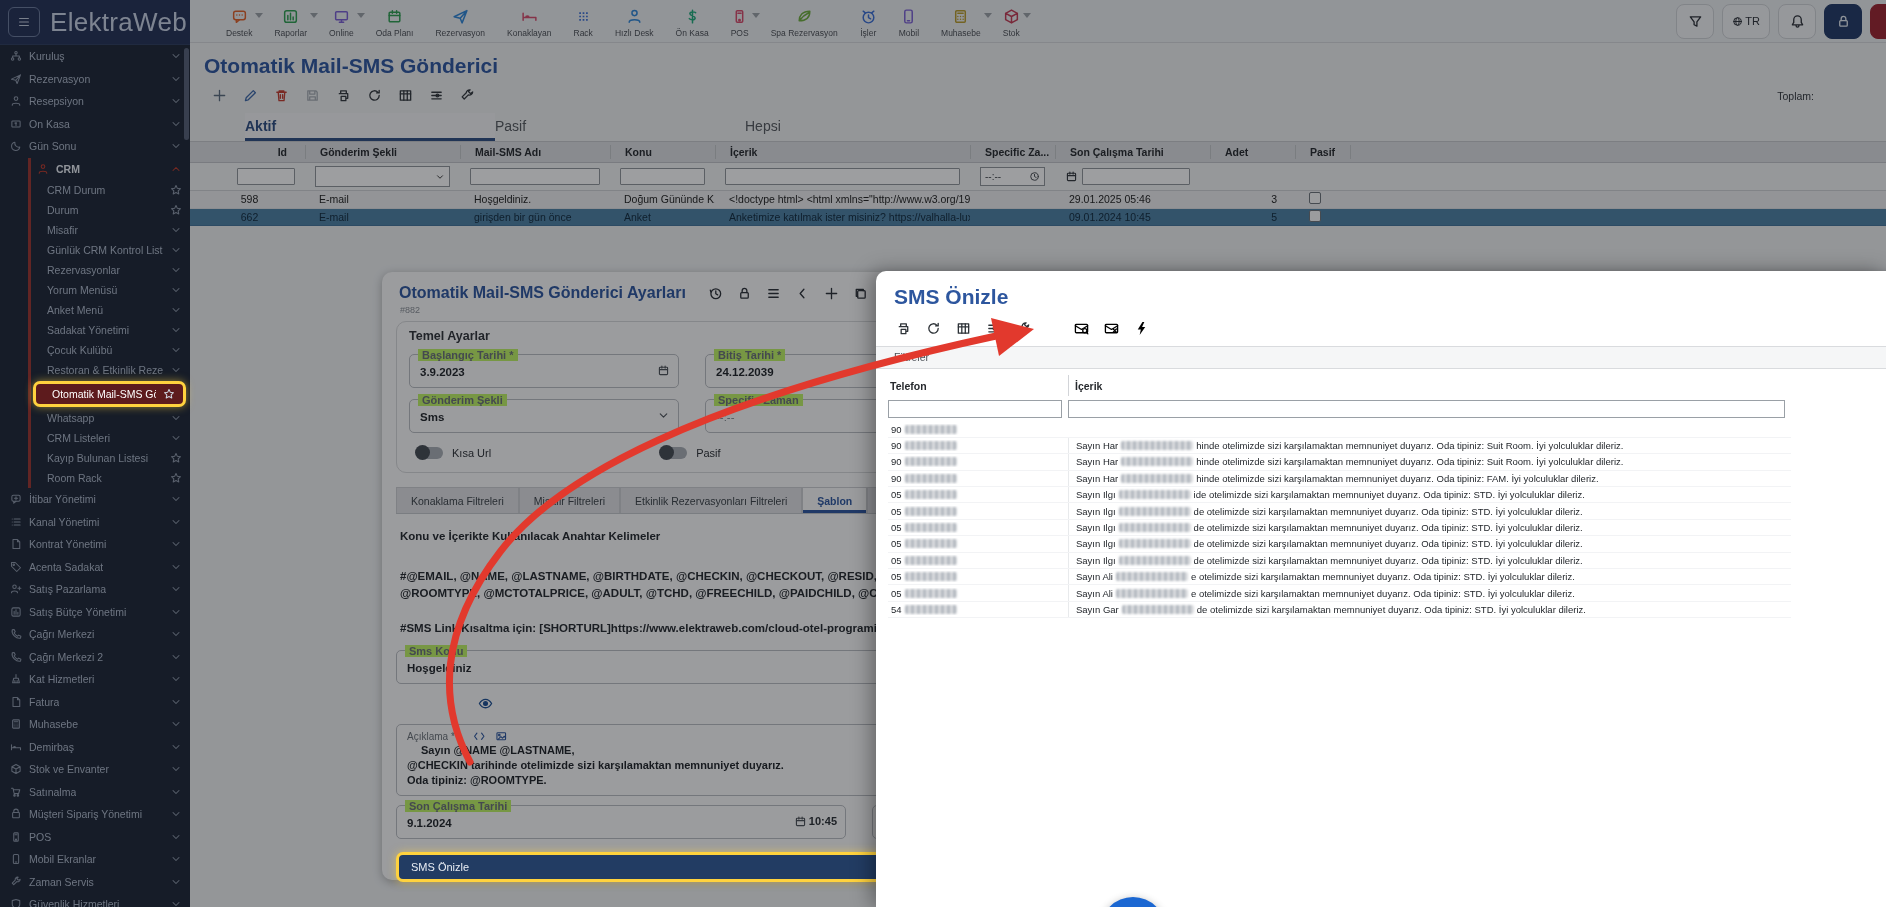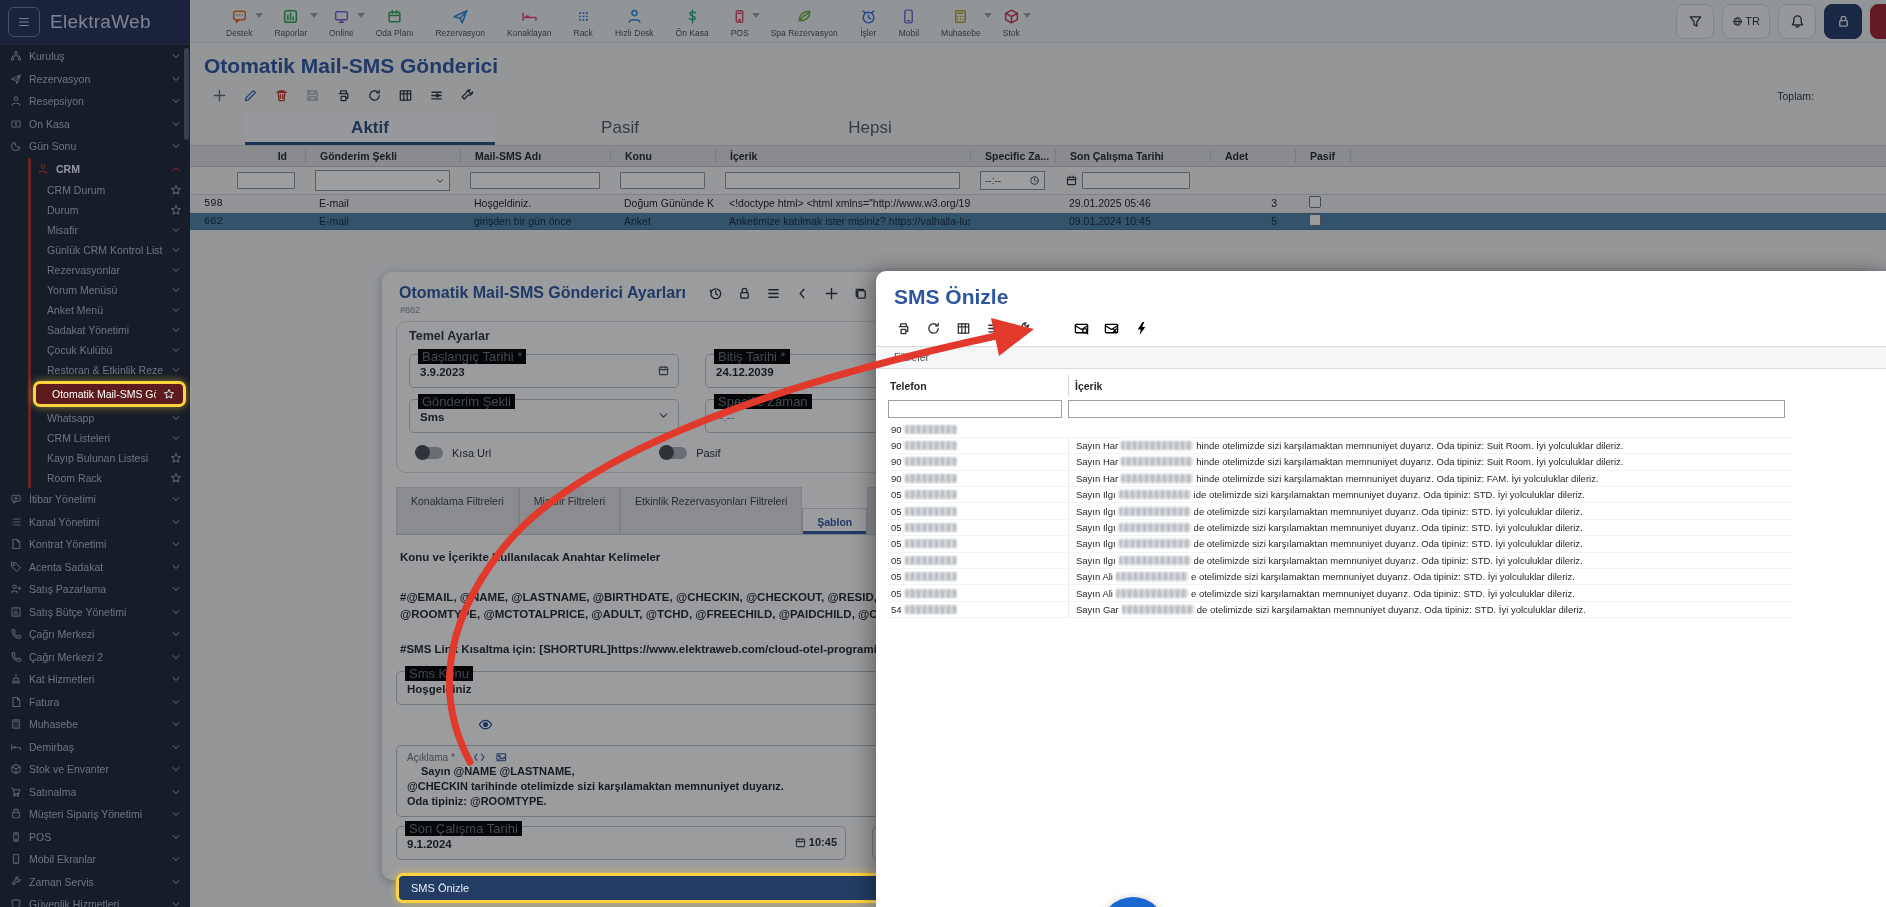--- a/index.html
+++ b/index.html
@@ -3,21 +3,21 @@
 <meta charset="utf-8">
 <style>
   html,body{margin:0;padding:0;overflow:hidden;background:#eef0f1;font-family:"Liberation Sans",sans-serif;}
   .stage{position:relative;width:1886px;height:907px;overflow:hidden;background:#eef0f1;}
   .icon{display:inline-flex;width:1em;height:1em;flex:none;}
   .icon svg{width:100%;height:100%;fill:none;stroke:currentColor;stroke-width:1.4;stroke-linecap:round;stroke-linejoin:round;}
   
   .sidebar{position:absolute;left:0;top:0;width:190px;height:907px;background:#1d2636;color:#aeb8ca;}
   .side-logo{height:44px;background:#243156;display:flex;align-items:center;gap:10px;padding-left:8px;border-bottom:1px solid #2e3c5e;}
   .burger-box{width:30px;height:28px;border:1px solid #6b7a9c;border-radius:6px;display:flex;align-items:center;justify-content:center;color:#c2cbdc;font-size:14px;}
-  .logo-text{font-size:19px;color:#c9d2e4;letter-spacing:.3px;}
+  .logo-text{font-size:26px;color:#c9d2e4;letter-spacing:.3px;}
   .side-list{font-size:10.5px;}
   .s-item{height:22.5px;display:flex;align-items:center;gap:7px;padding:0 8px 0 10px;cursor:pointer;}
   .s-item .icon{font-size:12px;color:#8d97a9;}
   .s-item .lab{white-space:nowrap;overflow:hidden;}
   .s-end{margin-left:auto;color:#7e8798;font-size:10px;display:inline-flex;}
   .crm-group{border-left:3px solid #9c3430;margin-left:28px;}
   .crm-group .s-parent{padding-left:6px;color:#e9edf4;font-weight:bold;}
   .crm-group .s-parent .icon{color:#c0392b;}
   .crm-group .s-parent .s-end{color:#c0392b;}
   .s-sub{height:20px;padding-left:16px;}
@@ -36,61 +36,61 @@
   .tb-btn.lang{width:46px;gap:2px;font-size:11px;color:#2b2f36;}
   .tb-btn.navy{background:#223a66;border-color:#223a66;color:#e8edf4;}
   .tb-btn.red{background:#9c2430;border-color:#9c2430;width:30px;margin-right:-16px;color:#fff;}
   
   .main{position:absolute;left:190px;top:42px;width:1696px;height:865px;}
   .page-title{margin:12px 0 0 14px;font-size:21px;font-weight:bold;color:#2d569e;}
   .list-toolbar{display:flex;gap:16px;margin:10px 0 0 22px;align-items:center;}
   .list-toolbar .icon{font-size:15px;cursor:pointer;}
   .total{position:absolute;right:72px;top:48px;font-size:10.5px;color:#33373c;}
   .tabs{display:flex;margin-top:10px;padding-left:55px;border-bottom:1px solid #c6c8cc;}
-  .tab{width:250px;text-align:center;font-size:17px;color:#55595e;padding:5px 0 4px;cursor:pointer;}
+  .tab{width:250px;font-size:14px;color:#55595e;padding:5px 0 4px;cursor:pointer;}
   .tab.active{color:#2d4d80;font-weight:bold;border-bottom:3px solid #2d4d80;background:#f3f4f6;}
   .lgrid{display:grid;grid-template-columns:115px 155px 150px 105px 255px 85px 155px 85px 55px 1fr;align-items:center;}
   .lhead{background:#dcdee1;border-bottom:1px solid #c2c4c8;height:20px;font-size:10.5px;font-weight:bold;color:#26292d;}
   .lhead>div{padding-left:14px;white-space:nowrap;overflow:hidden;height:14px;line-height:14px;}
   .lhead>div+div{border-left:1px solid #c3c6c9;}
   .lhead .c-id{text-align:right;padding-right:18px;}
   .lfilter{background:#f2f3f4;border-bottom:1px solid #cfd1d4;height:27px;font-size:10px;color:#44484d;}
   .lfilter>div{padding:0 10px 0 10px;display:flex;align-items:center;gap:4px;}
   .fin{height:17px;border:1px solid #8f9499;background:#fdfdfd;border-radius:1px;width:100%;font-size:10px;padding:0 3px;box-sizing:border-box;}
   .fsel{height:19px;border:1px solid #8f9499;background:#fdfdfd;width:100%;display:flex;align-items:center;justify-content:flex-end;padding-right:4px;color:#222;}
   .ftime{height:19px;border:1px solid #8f9499;background:#fdfdfd;width:74px;display:flex;align-items:center;justify-content:space-between;padding:0 4px;box-sizing:border-box;}
   .lrow{height:16.5px;font-size:10.5px;color:#222;background:#ededee;border-bottom:1px solid #e0e1e4;cursor:pointer;}
   .lrow>div{padding-left:14px;white-space:nowrap;overflow:hidden;}
-  .lrow .c-id{text-align:left;padding-right:10px;font-family:Liberation Mono, monospace;}
+  .lrow .c-id{text-align:center;padding-right:10px;}
   .lrow .c-adet{text-align:right;padding-right:18px;}
   .lrow.sel{background:#4d80a4;color:#10293c;border-bottom-color:#44739a;}
   .chk{width:10px;height:10px;border:1.4px solid #6d747b;background:#fbfbfb;border-radius:2px;display:inline-block;}
   
   .card{position:absolute;left:192px;top:230px;width:1604px;height:608px;background:#fafafa;border-radius:10px;box-shadow:0 2px 10px rgba(0,0,0,.28);}
   .card-head{display:flex;align-items:center;padding:12px 0 0 17px;}
   .card-title{font-size:16px;font-weight:bold;color:#2d569e;}
   .d-toolbar{display:flex;gap:14px;margin-left:22px;color:#2b2f36;}
   .d-toolbar .icon{font-size:15px;cursor:pointer;}
   .rec-id{font-size:9px;color:#8a8f96;padding:3px 0 0 18px;}
   .fieldset{margin:6px 14px 0 14px;border:1px solid #d6d7d9;border-radius:10px;padding:7px 12px 13px;}
   .fs-title{font-size:12.5px;font-weight:bold;color:#2f3338;}
   .frow{display:flex;gap:26px;margin-top:11px;}
   .ofield{position:relative;border:1px solid #b9bcc1;border-radius:5px;height:34px;background:transparent;box-sizing:border-box;}
-  .ofield .lbl{position:absolute;top:-6px;left:8px;background:#000000;padding:0 4px;font-size:13px;color:#6a7077;white-space:nowrap;}
+  .ofield .lbl{position:absolute;top:-6px;left:8px;background:#bef264;padding:0 4px;font-size:11px;color:#6a7077;white-space:nowrap;font-weight:bold;}
   .ofield .val{padding:11px 10px 0;font-size:11.5px;font-weight:bold;color:#1e2227;white-space:nowrap;}
   .ofield .val.gray{color:#7d838a;font-weight:normal;}
   .ofield .ric{position:absolute;right:8px;top:9px;font-size:13px;color:#4c5157;display:flex;align-items:center;gap:2px;}
   .ofield .ric .t{font-size:11px;font-weight:bold;color:#2b2f34;}
   .toggles{display:flex;align-items:center;margin-top:14px;padding-left:8px;font-size:11px;color:#2b2f34;}
   .tgl{width:26px;height:12px;border-radius:6px;background:#a8adb4;position:relative;margin-right:9px;cursor:pointer;}
   .tgl::after{content:"";position:absolute;left:-2px;top:-2px;width:15px;height:15px;border-radius:50%;background:#454b53;}
   .tgl-2{margin-left:170px;}
   .tabs2{display:flex;margin:14px 14px 0 14px;border-bottom:1px solid #c4c6ca;}
   .tab2{padding:7px 14px 6px;font-size:10.5px;color:#3c4248;background:#dfe0e3;border:1px solid #cbcdd1;border-bottom:none;cursor:pointer;white-space:nowrap;}
-  .tab2.active{background:#fbfbfb;color:#2d569e;font-weight:bold;box-shadow:inset 0 -3px 0 #2d569e;margin-top:21px;}
+  .tab2.active{background:#fbfbfb;color:#2d569e;font-weight:bold;box-shadow:inset 0 -3px 0 #2d569e;}
   .kw-title{margin:16px 16px 0 18px;font-size:11.5px;font-weight:bold;color:#24282d;}
   .kw{margin:26px 16px 0 18px;font-size:11.5px;font-weight:bold;color:#24282d;line-height:17px;white-space:nowrap;}
   .short{margin:20px 16px 0 18px;font-size:11.5px;font-weight:bold;color:#24282d;white-space:nowrap;}
   .konu-field{margin:16px 14px 0 14px;}
   .eye-row{margin:12px 0 0 96px;color:#1d4f93;font-size:15px;}
   .desc-box{margin:10px 14px 0 14px;border:1px solid #b9bcc1;border-radius:5px;padding:5px 10px 7px;}
   .desc-head{display:flex;align-items:center;gap:18px;}
   .desc-lbl{font-size:10px;color:#6a7077;}
   .desc-ic{color:#2d569e;font-size:12.5px;display:flex;gap:10px;}
   .desc-line{font-size:11px;font-weight:bold;color:#1e2227;line-height:15px;}

